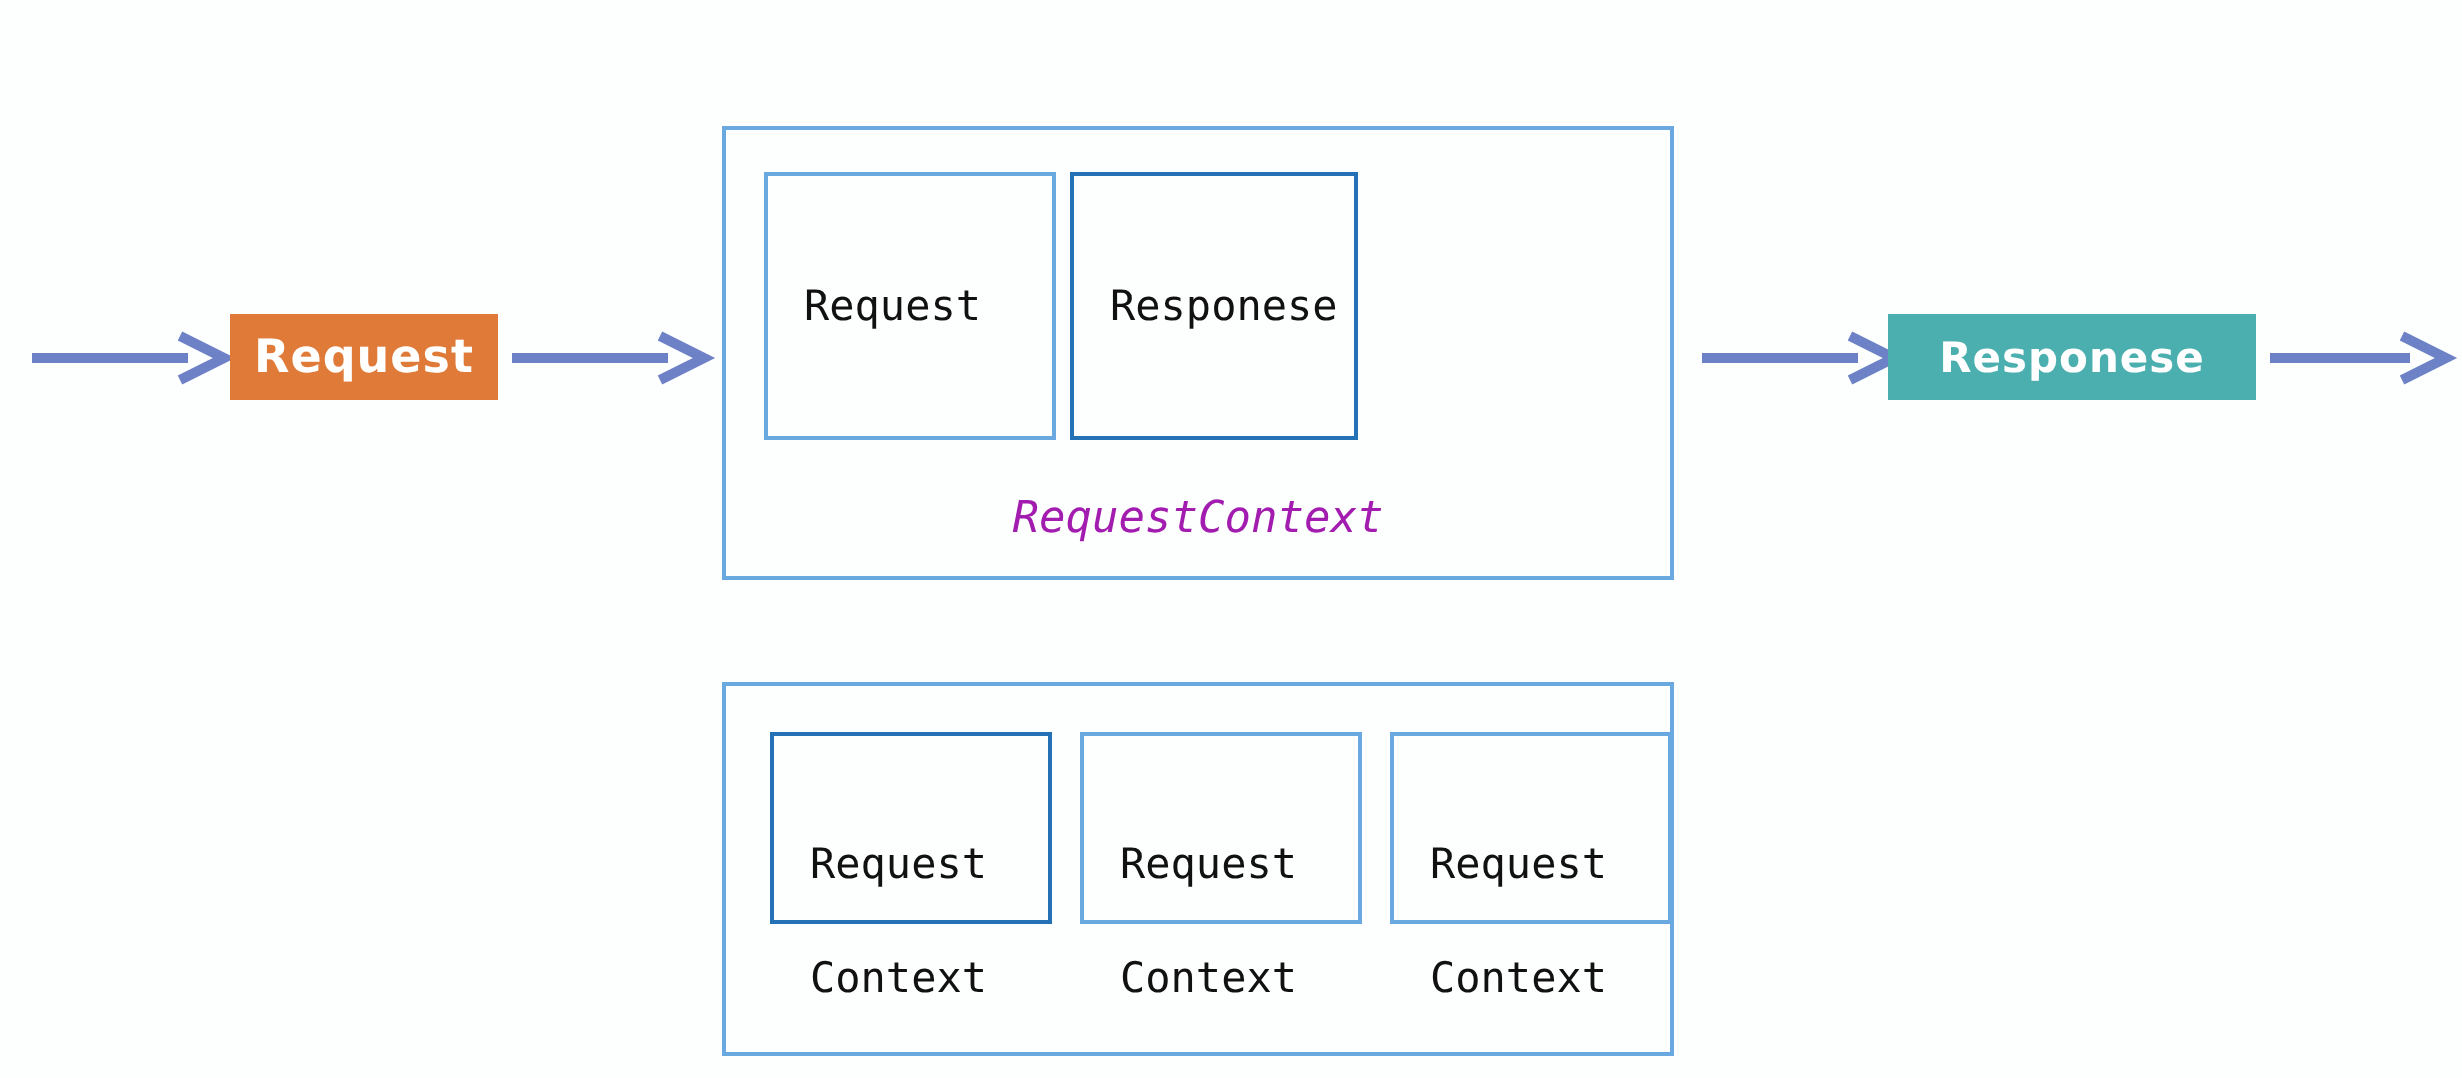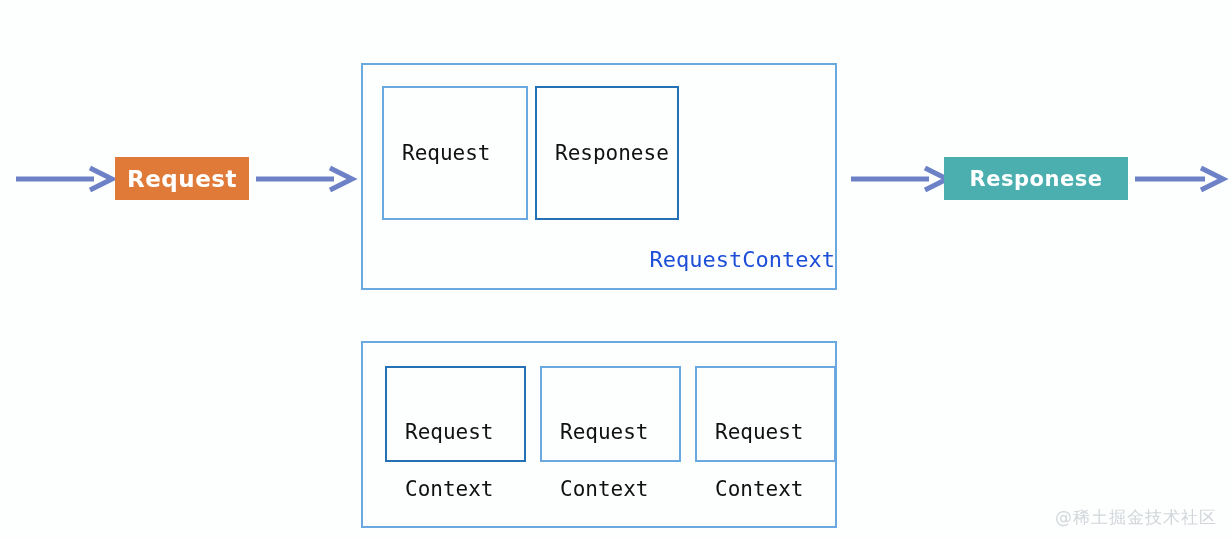--- a/index.html
+++ b/index.html
@@ -59,24 +59,25 @@
     line-height: 1.35;
     white-space: pre-line;
     background: transparent;
   }
   .cell.emphasis { border-color: #2471b5; }
 
   
   .caption {
     position: absolute;
     width: 100%;
-    text-align: right;
-    color: #1d4ed8;
+    text-align: center;
+    color: #a21caf;
     font-size: 22px;
     left: 0;
+    font-style: italic;
   }
   .caption .cjk {
     font-family: "DejaVu Sans", "Liberation Sans", sans-serif;
   }
 
   
   .watermark {
     position: absolute;
     right: 14px;
     bottom: 10px;
@@ -156,15 +157,14 @@
       <div>Context</div>
     </div>
 
     <div class="cell" style="left:332px; top:23px; width:141px; height:96px; display:block; padding-top:22px;">
       <div>Request</div>
       <div>Context</div>
     </div>
 
   </div>
 
-  <div class="watermark">@稀土掘金技术社区</div>
 
 </div>
 
 </body></html>

